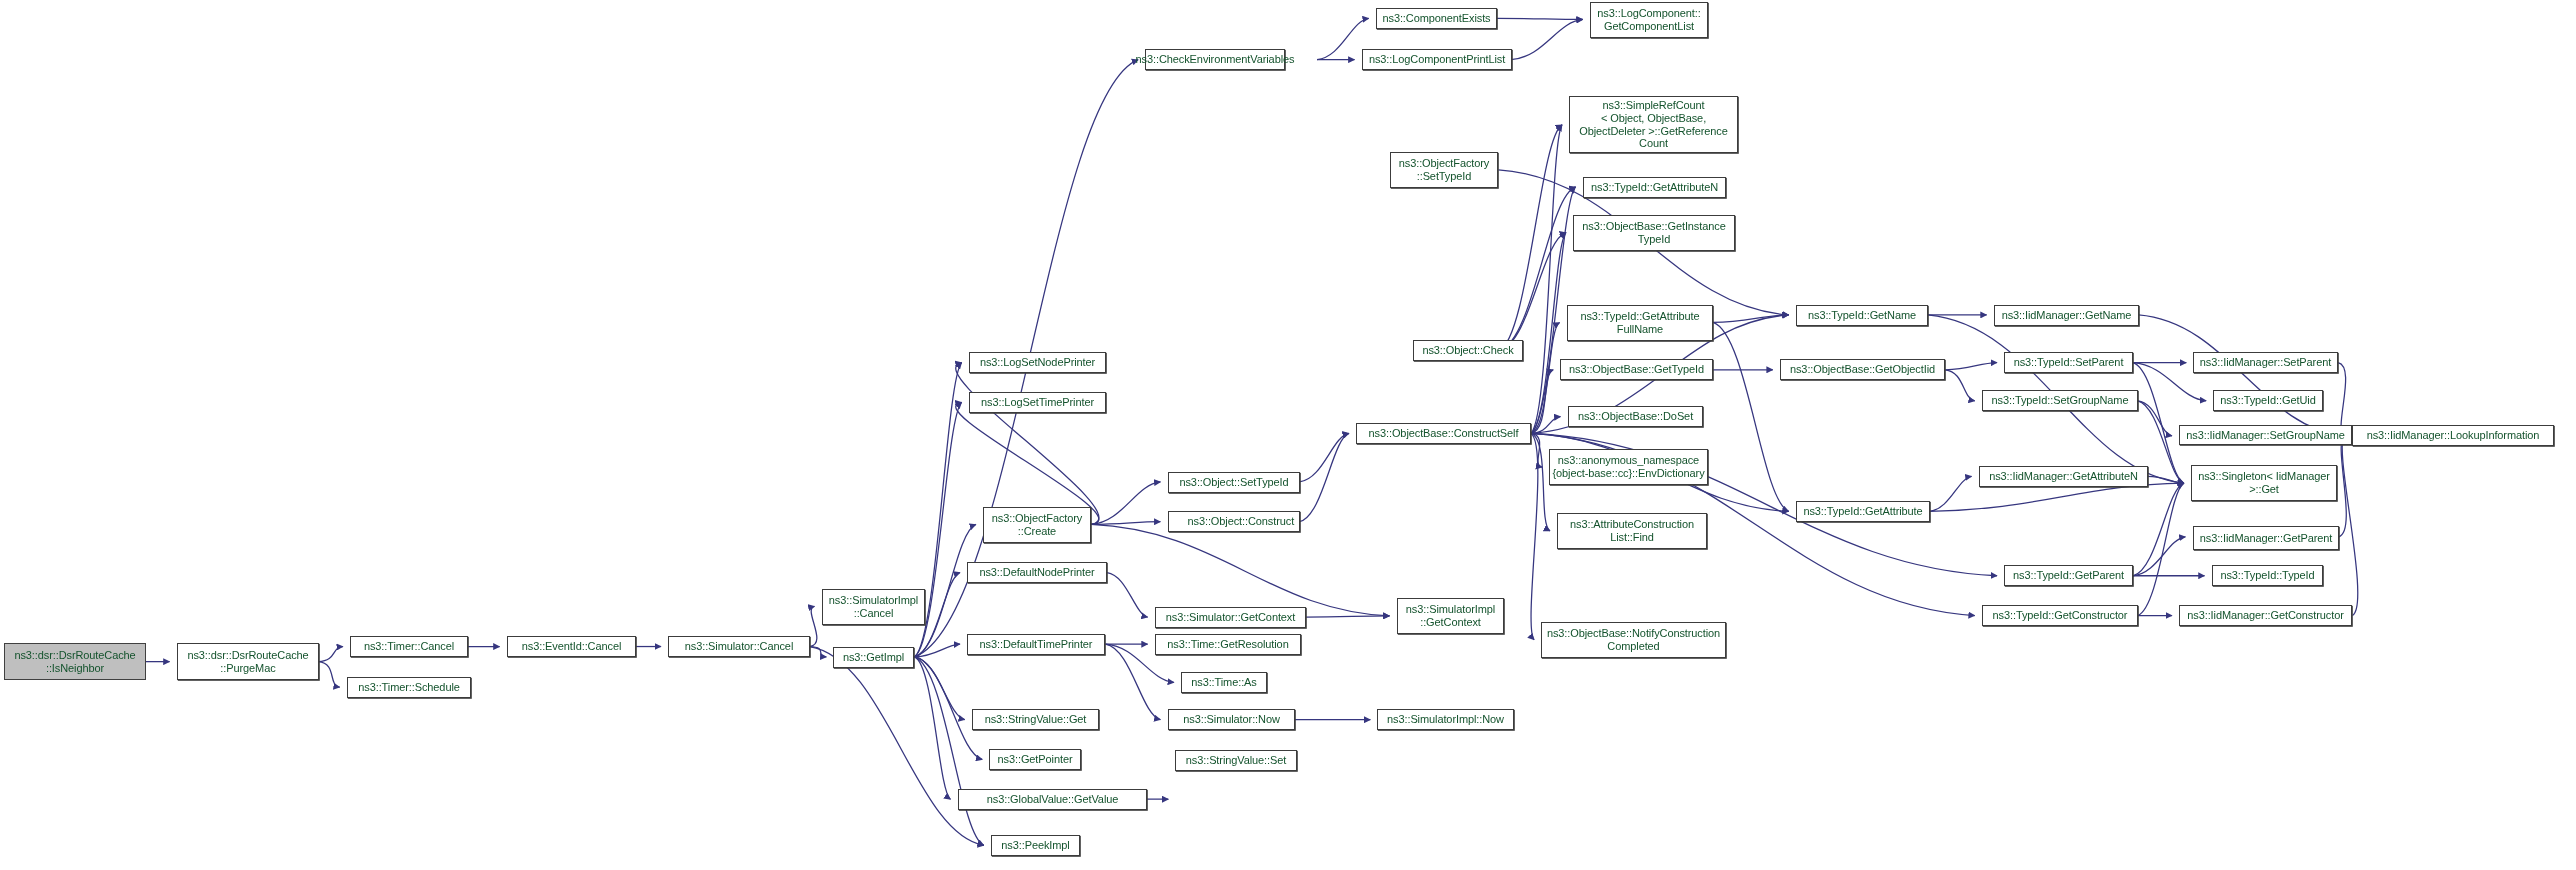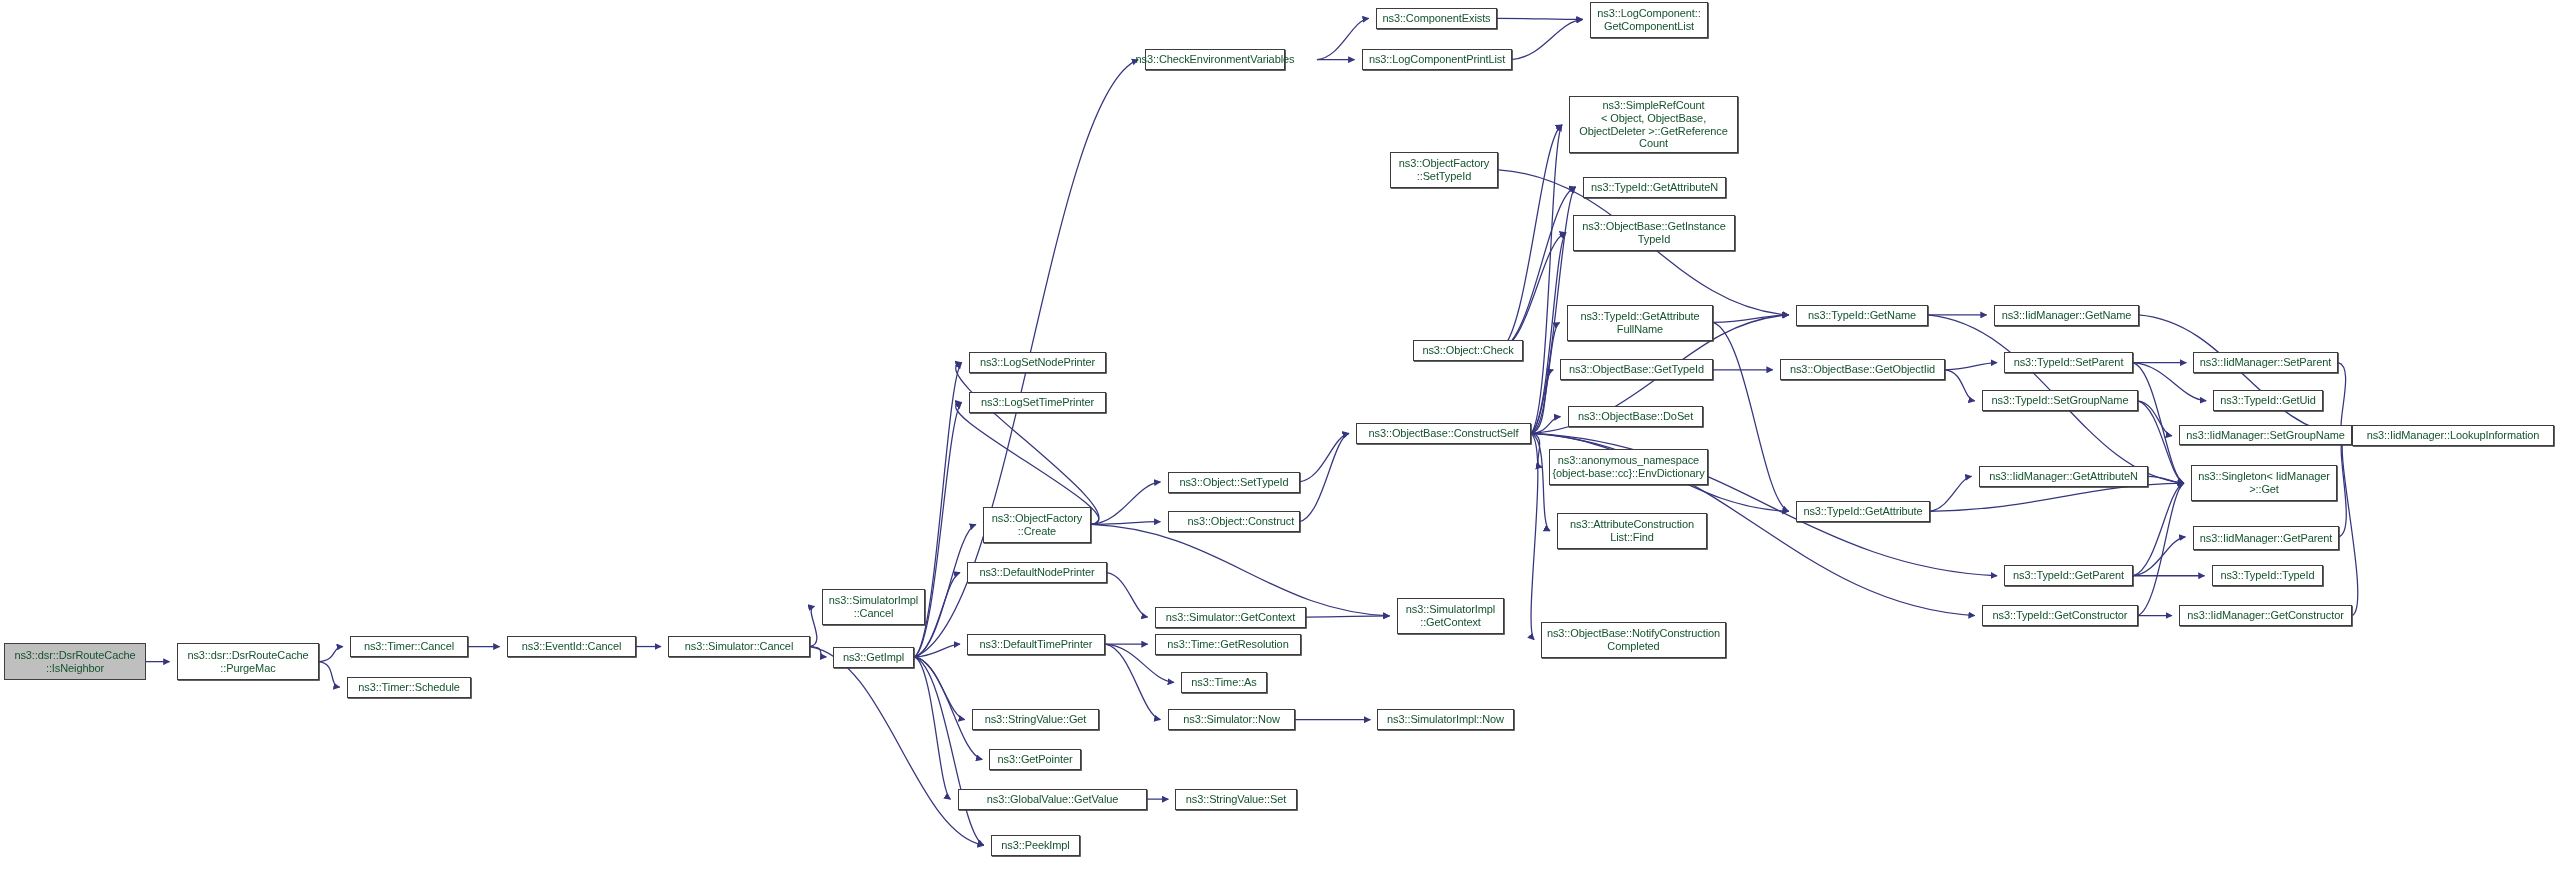--- a/index.html
+++ b/index.html
@@ -142,21 +142,21 @@
       <div class="node thick" style="left: 972px; top: 709px; width: 127px; height: 20.7px;">ns3::StringValue::Get</div>
       <div class="node thick" style="left: 989px; top: 749px; width: 92px; height: 20.7px;">ns3::GetPointer</div>
       <div class="node thick" style="left: 958px; top: 789px; width: 189px; height: 20.7px;">ns3::GlobalValue::GetValue</div>
       <div class="node thick" style="left: 991px; top: 835px; width: 89px; height: 20.7px;">ns3::PeekImpl</div>
       <div class="node thick" style="left: 1168px; top: 472px; width: 132px; height: 20.7px;">ns3::Object::SetTypeId</div>
       <div class="node thick" style="left: 1168px; top: 511px; width: 132px; height: 20.7px; padding-left: 16px;">ns3::Object::Construct</div>
       <div class="node thick" style="left: 1155px; top: 607px; width: 151px; height: 20.7px;">ns3::Simulator::GetContext</div>
       <div class="node thick" style="left: 1155px; top: 634px; width: 146px; height: 20.7px;">ns3::Time::GetResolution</div>
       <div class="node thick" style="left: 1181px; top: 672px; width: 86px; height: 20.7px;">ns3::Time::As</div>
       <div class="node thick" style="left: 1168px; top: 709px; width: 127px; height: 20.7px;">ns3::Simulator::Now</div>
-      <div class="node thick" style="left: 1175px; top: 789px; width: 122px; height: 20.7px;">ns3::StringValue::Set</div>
+      <div class="node thick" style="left: 1175px; top: 750px; width: 122px; height: 20.7px;">ns3::StringValue::Set</div>
       <div class="node thick" style="left: 1145px; top: 49px; width: 140px; height: 20.7px;">ns3::CheckEnvironmentVariables</div>
       <div class="node thick" style="left: 1376px; top: 8px; width: 121px; height: 20.7px;">ns3::ComponentExists</div>
       <div class="node thick" style="left: 1362px; top: 49px; width: 150px; height: 20.7px;">ns3::LogComponentPrintList</div>
       <div class="node thick" style="left: 1590px; top: 1.6px; width: 118px; height: 36px;">ns3::LogComponent::
 GetComponentList</div>
       <div class="node thick" style="left: 1390px; top: 152px; width: 108px; height: 36px;">ns3::ObjectFactory
 ::SetTypeId</div>
       <div class="node thick" style="left: 1389px; top: 340px; width: 110px; height: 20.7px; margin-left: 24px;">ns3::Object::Check</div>
       <div class="node thick" style="left: 1356px; top: 423px; width: 175px; height: 20.7px;">ns3::ObjectBase::ConstructSelf</div>
       <div class="node thick" style="left: 1397px; top: 598px; width: 107px; height: 36px;">ns3::SimulatorImpl

